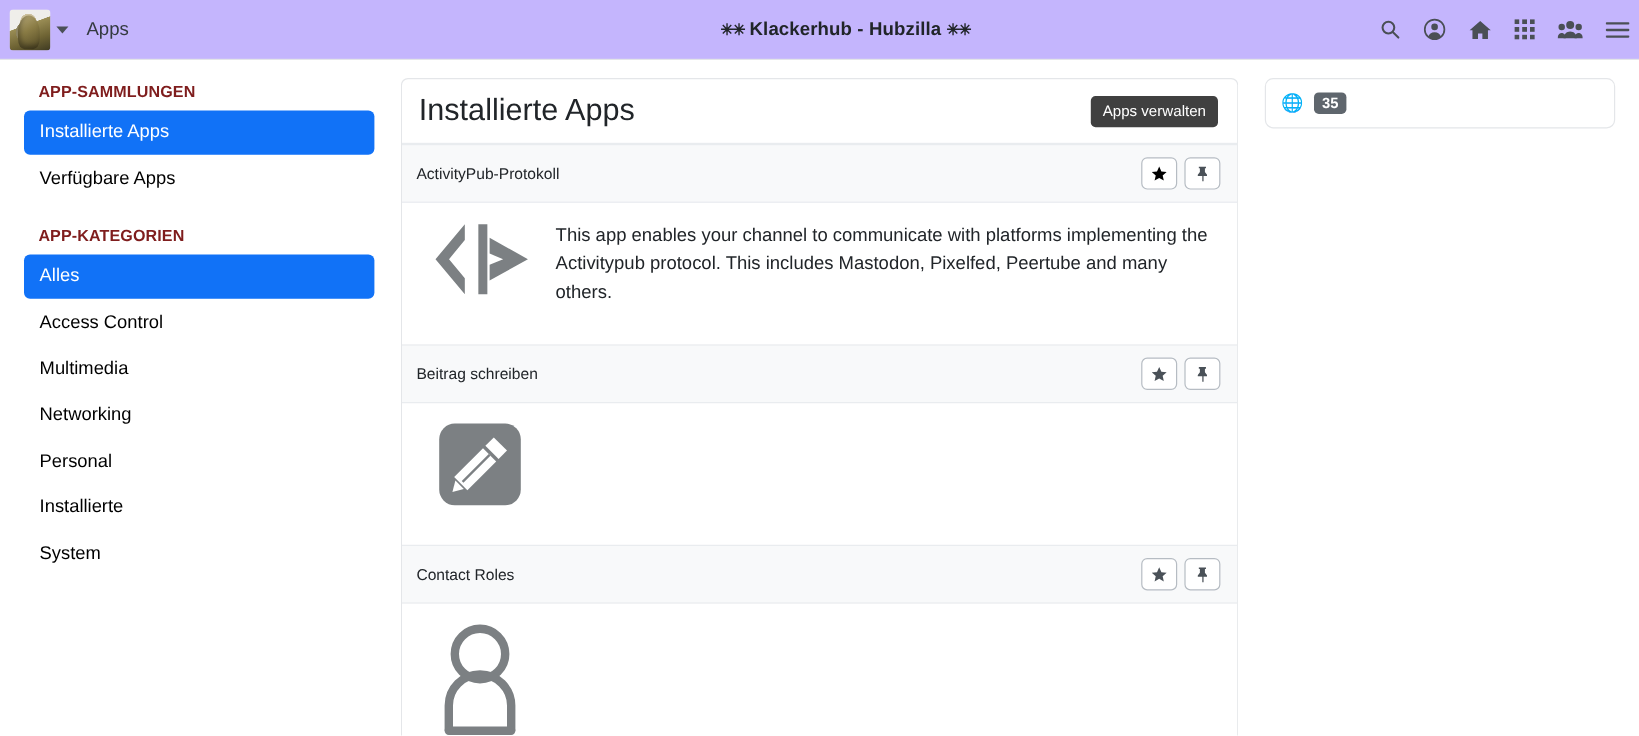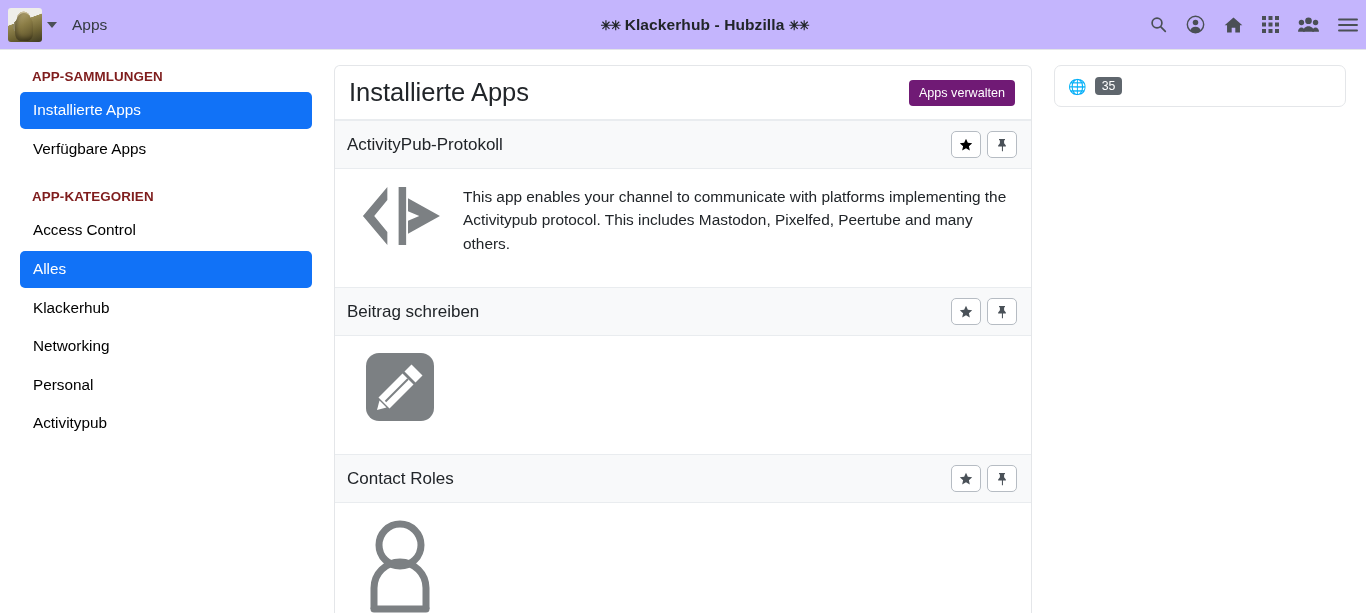--- a/index.html
+++ b/index.html
@@ -124,39 +124,39 @@
     border-bottom: 1px solid #e9ecef;
   }
   .card-title {
     font-size: 25.5px;
     font-weight: normal;
     color: #212529;
     line-height: 1;
   }
   .btn-manage {
     margin-left: auto;
-    background: #701a75;
+    background: #404040;
     color: #fff;
     font-size: 12.6px;
     padding: 6px 10px;
     border: none;
     border-radius: 4px;
     cursor: pointer;
     font-family: inherit;
   }
 
   .app-head {
     display: flex;
     align-items: center;
     background: #f8f9fa;
     border-bottom: 1px solid #e9ecef;
     border-top: 1px solid #e9ecef;
     padding: 10px 14px 10px 12px;
   }
-  .app-name { font-size: 17px; color: #212529; }
+  .app-name { font-size: 13px; color: #212529; }
   .app-actions { margin-left: auto; display: flex; gap: 6px; }
   .icon-btn {
     width: 30px; height: 27px;
     border: 1px solid #b6bcc3;
     border-radius: 5px;
     background: #ffffff;
     display: flex; align-items: center; justify-content: center;
     cursor: pointer;
     padding: 0;
   }
@@ -191,21 +191,21 @@
     align-items: center;
     gap: 8px;
     cursor: pointer;
   }
   .globe { font-size: 15px; line-height: 1; }
   .widget-label { font-size: 15.3px; color: #0d6efd; flex: 1 1 auto; }
   .badge {
     background: #5f666d;
     color: #fff;
     font-size: 12.3px;
-    font-weight: normal;
+    font-weight: bold;
     border-radius: 4px;
     padding: 3px 7px;
     line-height: 1;
   }
 </style>
 </head>
 <body>
 
 <div class="navbar">
   <div class="nav-left">
@@ -277,26 +277,27 @@
 <div class="page">
 
   <aside class="col-left">
     <div class="side-group">
       <div class="side-head">APP-SAMMLUNGEN</div>
       <a class="side-item active">Installierte Apps</a>
       <a class="side-item">Verfügbare Apps</a>
     </div>
     <div class="side-group">
       <div class="side-head">APP-KATEGORIEN</div>
+      <a class="side-item active">Alles</a>
       <a class="side-item">Access Control</a>
-      <a class="side-item active">Alles</a>
-      <a class="side-item">Klackerhub</a>
+      <a class="side-item">Multimedia</a>
       <a class="side-item">Networking</a>
       <a class="side-item">Personal</a>
-      <a class="side-item">Activitypub</a>
+      <a class="side-item">Installierte</a>
+      <a class="side-item">System</a>
     </div>
   </aside>
 
   <main class="col-main">
     <div class="card">
 
       <div class="card-title-bar">
         <div class="card-title">Installierte Apps</div>
         <button class="btn-manage">Apps verwalten</button>
       </div>

